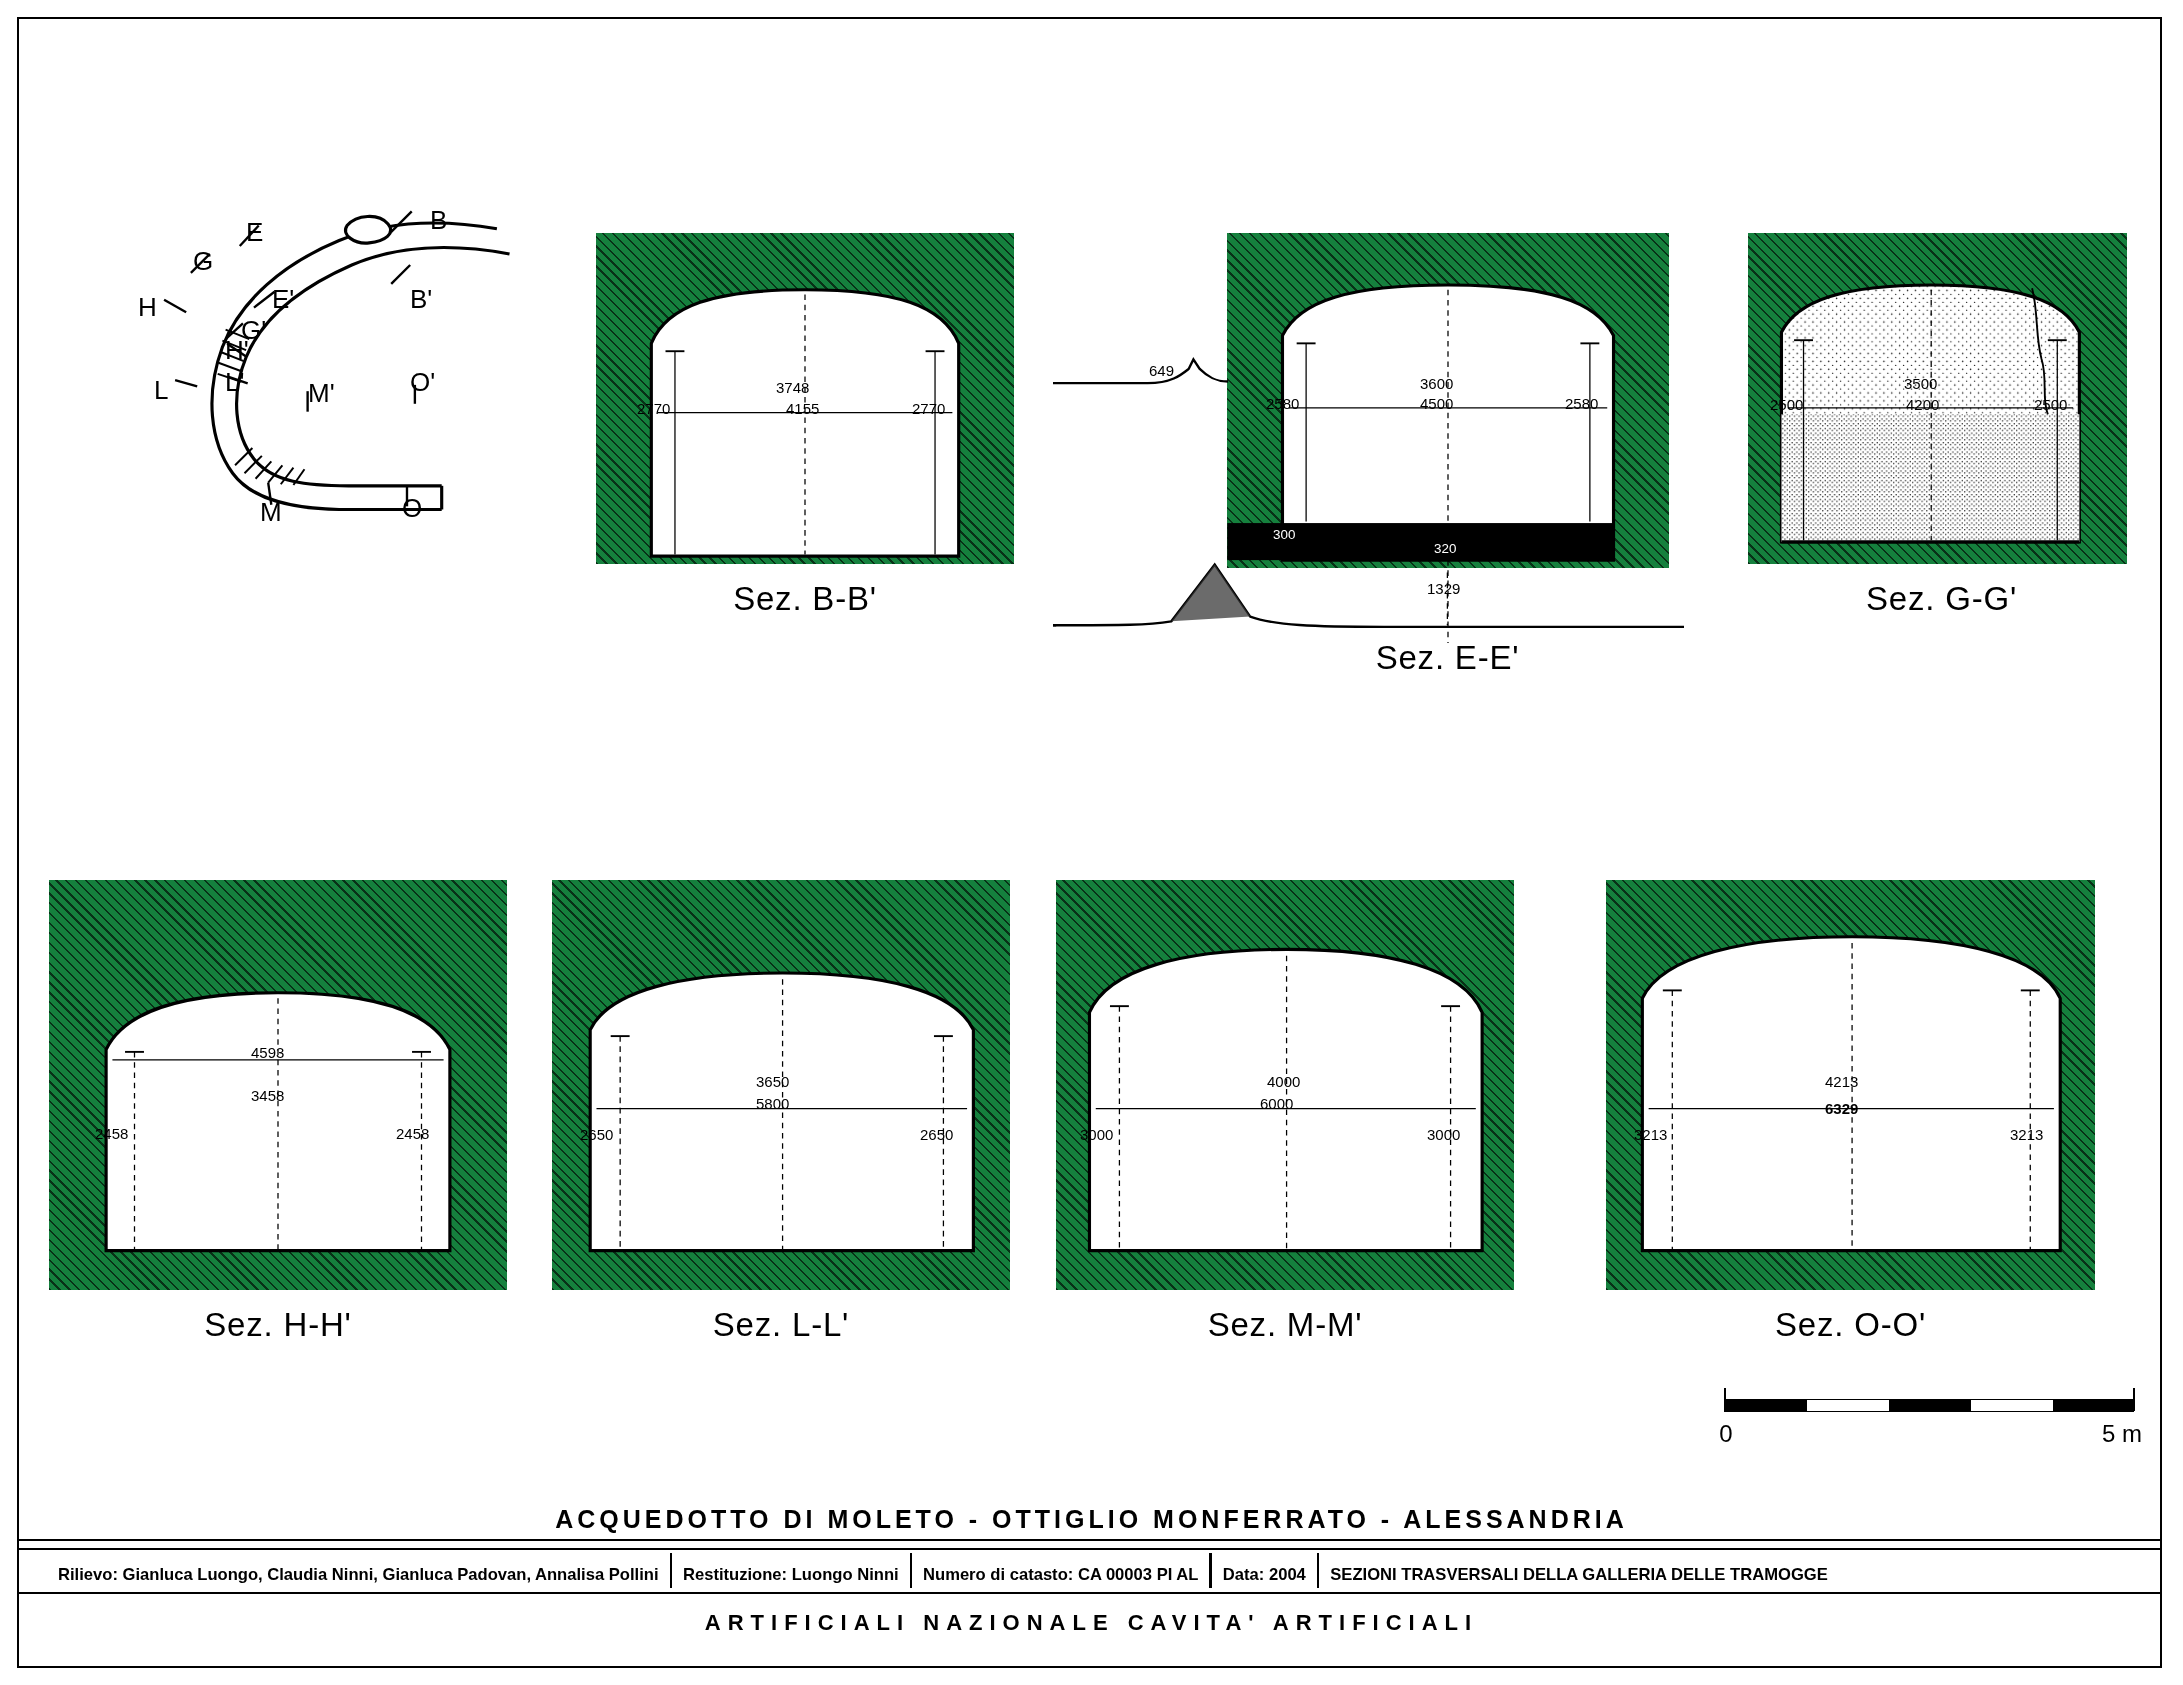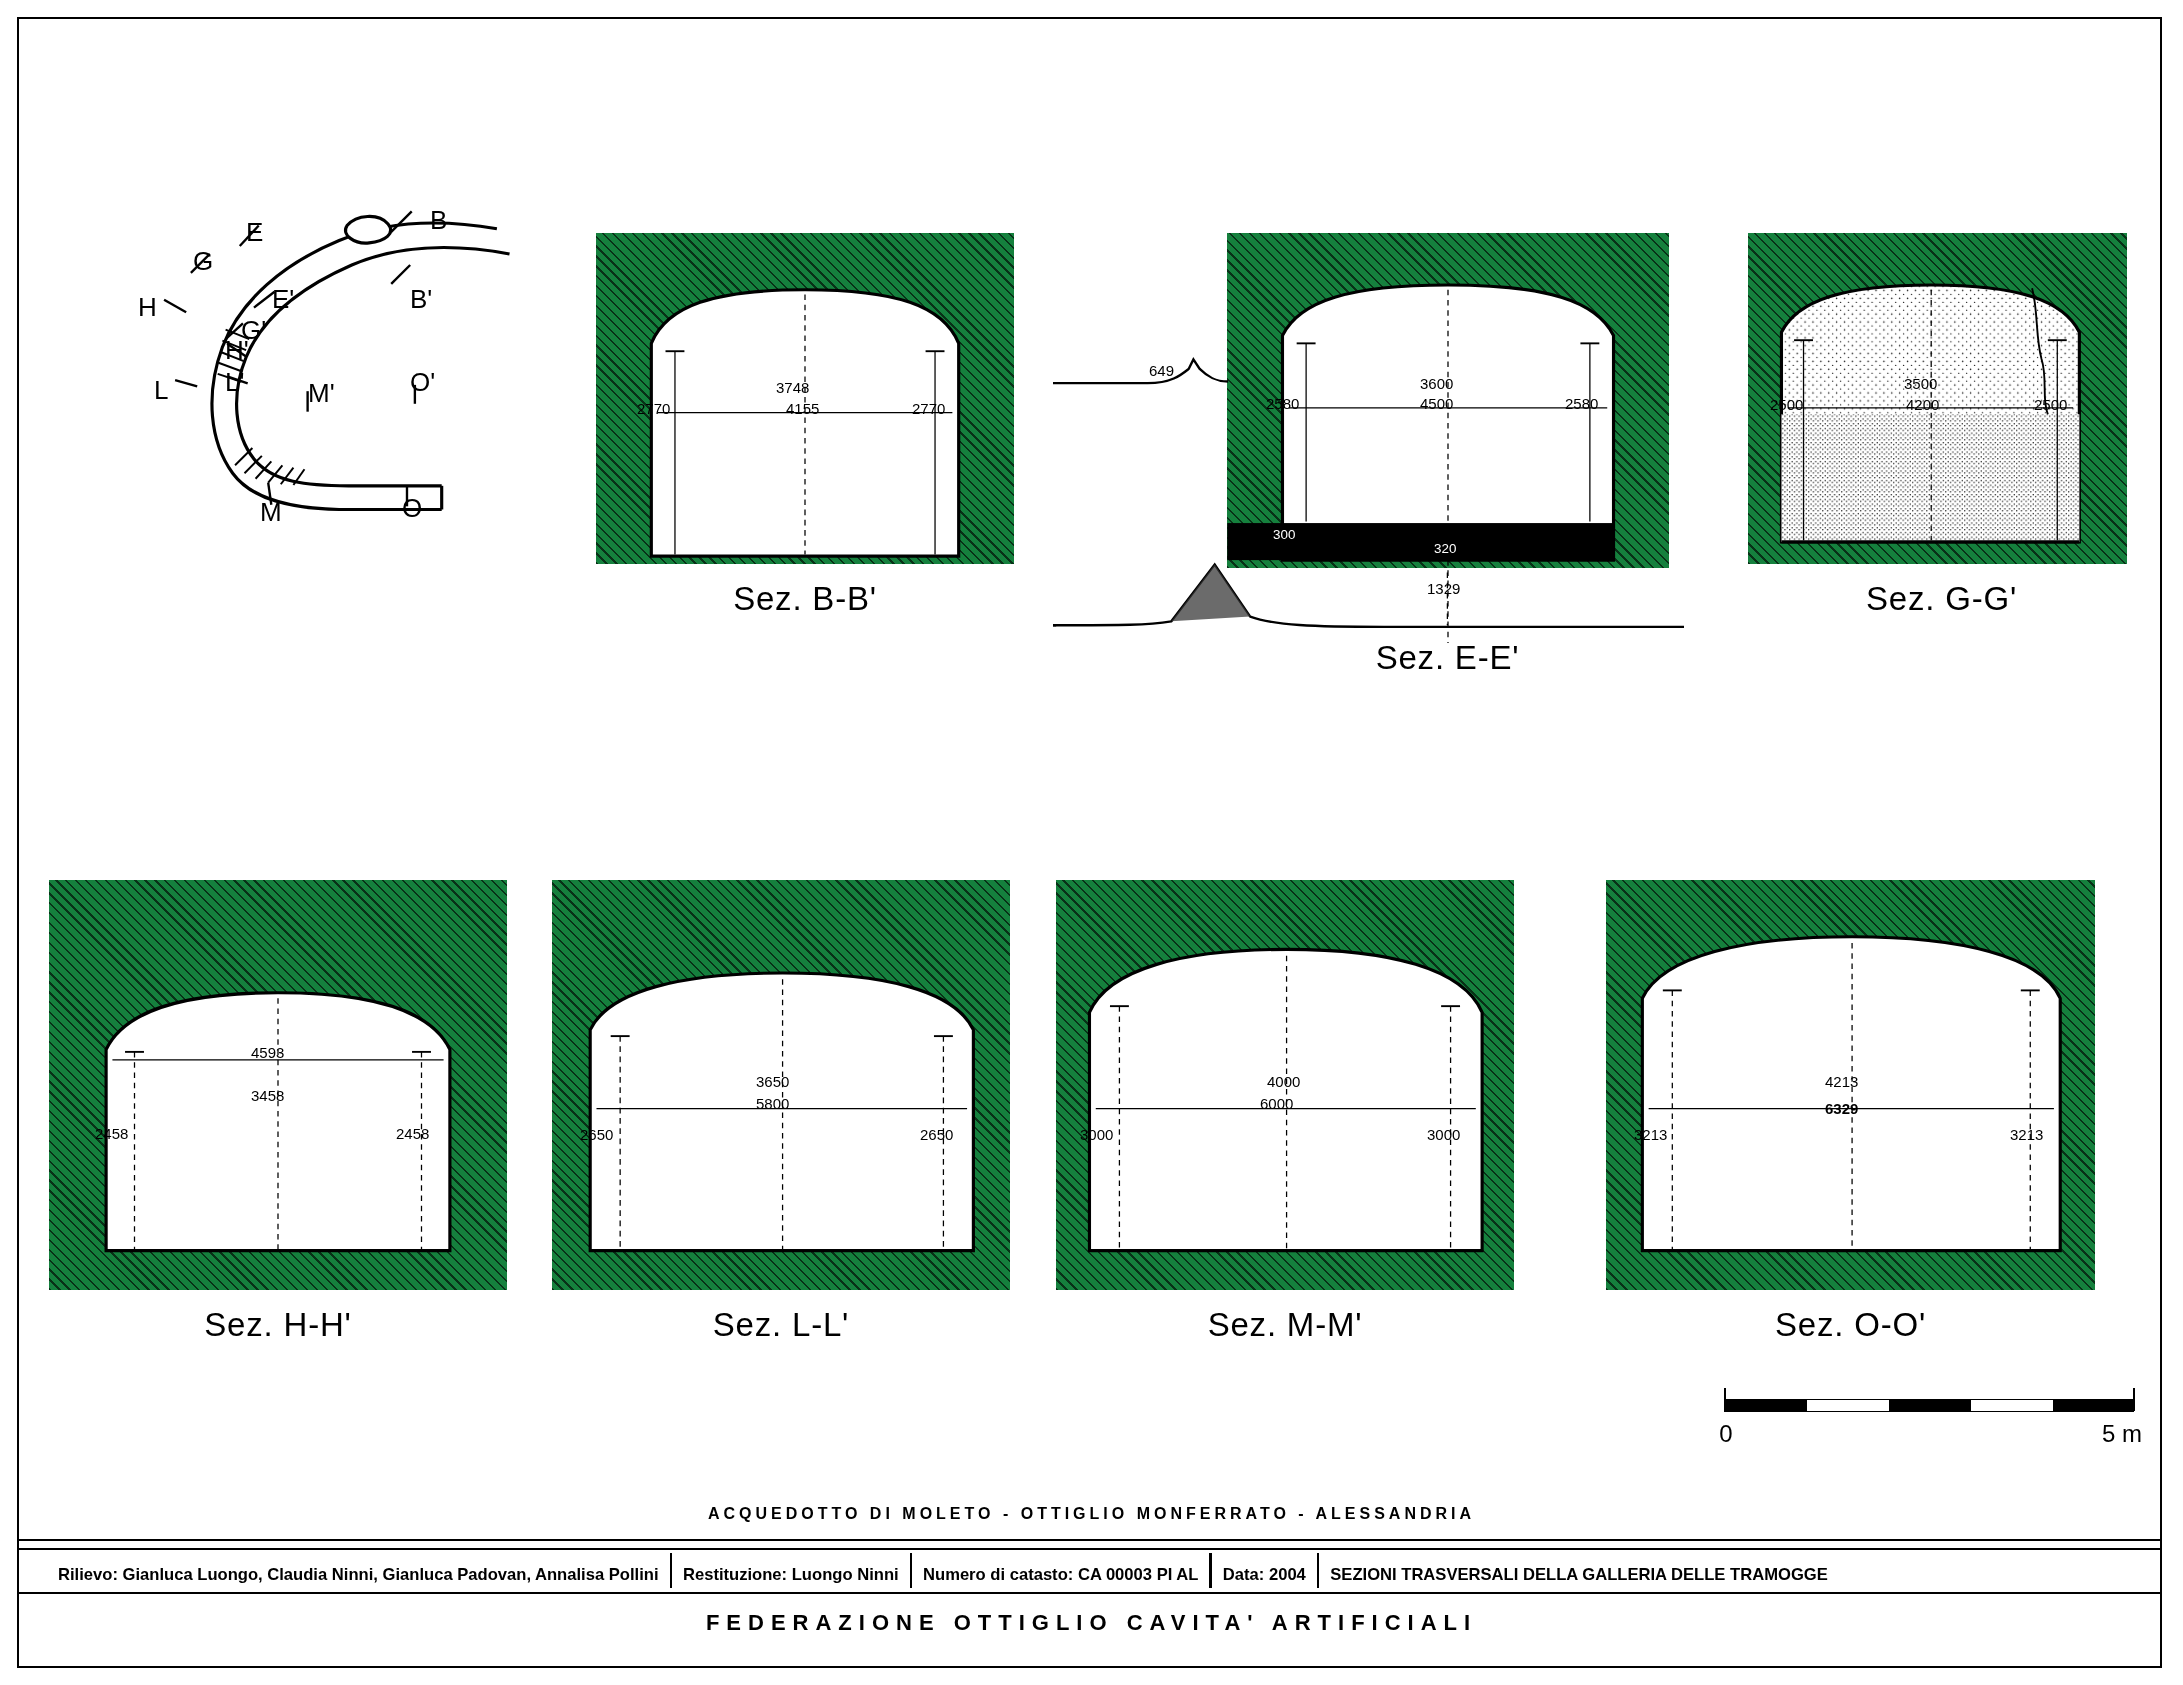--- a/index.html
+++ b/index.html
@@ -29,21 +29,21 @@
   
   .scalebar{position:absolute;left:1724px;top:1393px;width:410px;height:55px;}
   .sbbar{position:absolute;left:0;top:6.3px;width:410px;height:12.6px;border:1.6px solid #000;box-sizing:border-box;background:#fff;}
   .sbseg{position:absolute;top:0;height:100%;background:#000;}
   .sbtick{position:absolute;top:-4.7px;width:1.6px;height:22px;background:#000;}
   .sb0{position:absolute;left:-4.7px;top:27px;font-size:24px;}
   .sb5{position:absolute;right:-8px;top:27px;font-size:24px;}
 
   
   .tb-rule{position:absolute;left:17.4px;height:2.4px;background:#000;}
-  .tb-title{position:absolute;left:0;width:100%;text-align:center;font-size:16px;letter-spacing:4px;font-weight:bold;}
+  .tb-title{position:absolute;left:0;width:100%;text-align:center;font-size:25px;letter-spacing:4px;font-weight:bold;}
   .tb-row{position:absolute;left:47px;top:1553px;width:2083px;height:35px;display:flex;align-items:center;font-size:16.6px;font-weight:bold;}
   .tb-cell{padding:0 11px;height:100%;display:flex;align-items:center;white-space:nowrap;margin-top:8px;}
   .tb-sep{width:2.4px;height:35px;background:#000;}
   .tb-footer{position:absolute;left:0;top:1610px;width:100%;text-align:center;font-size:22px;letter-spacing:7px;font-weight:bold;}
 </style>
 </head>
 <body>
 
 <div class="sheet">
   <div class="frame"></div>
@@ -304,15 +304,15 @@
     <div class="tb-cell">Restituzione: Luongo Ninni</div>
     <div class="tb-sep"></div>
     <div class="tb-cell">Numero di catasto: CA 00003 PI AL</div>
     <div class="tb-sep"></div>
     <div class="tb-cell">Data: 2004</div>
     <div class="tb-sep"></div>
     <div class="tb-cell">SEZIONI TRASVERSALI DELLA GALLERIA DELLE TRAMOGGE</div>
   </div>
 
   <div class="tb-rule" style="top:1592px;width:2145px;"></div>
-  <div class="tb-footer">FEDERAZIONE OTTIGLIO CAVITA' ARTIFICIALI</div>
+  <div class="tb-footer">ARTIFICIALI NAZIONALE CAVITA' ARTIFICIALI</div>
 </div>
 
 
 </body></html>

